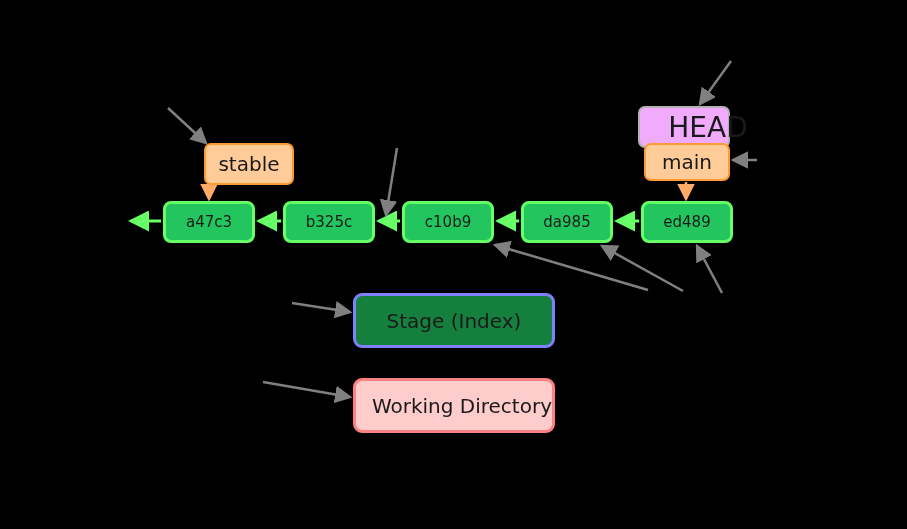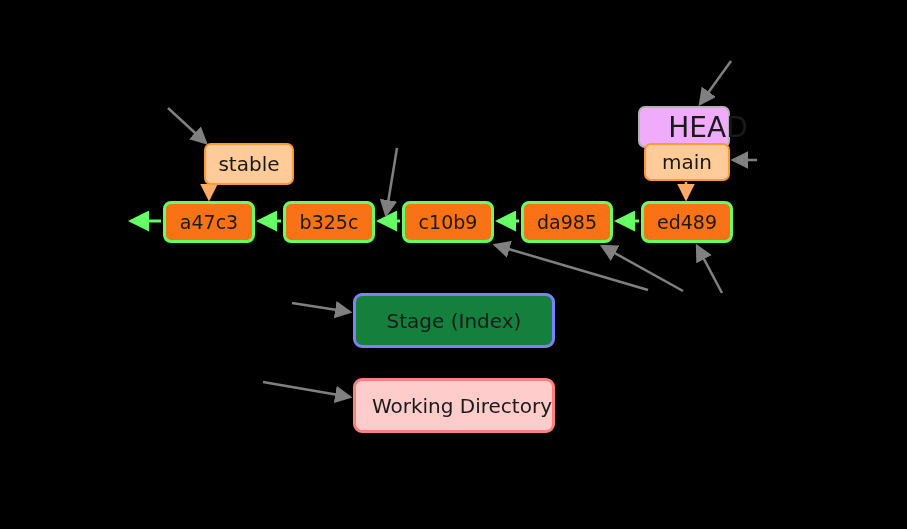--- a/index.html
+++ b/index.html
@@ -23,22 +23,22 @@
     justify-content: center;
     border-radius: 7px;
     border-style: solid;
     color: #1a1a1a;
     white-space: nowrap;
     user-select: none;
   }
   .commit {
     border-width: 3px;
     border-color: #66ff66;
-    background: #f97316;
-    font-size: 19px;
+    background: #22c55e;
+    font-size: 15px;
     border-radius: 8px;
   }
   .branch {
     border-width: 2px;
     border-color: #ff9933;
     background: #ffcc99;
     font-size: 20px;
     border-radius: 7px;
   }
   .head {

